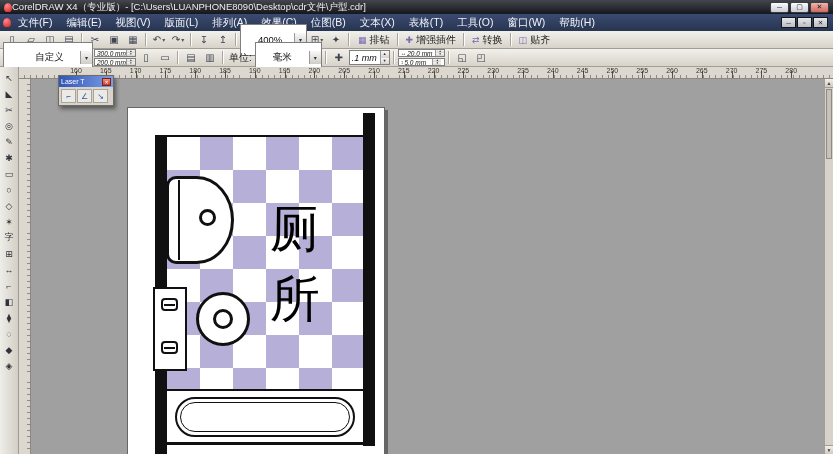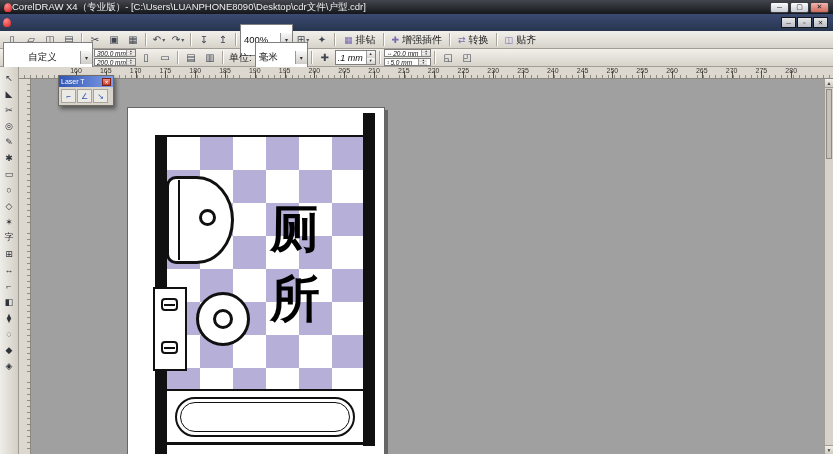--- a/index.html
+++ b/index.html
@@ -29,21 +29,21 @@
 
   
   .bar { height:18px; display:flex; align-items:center; gap:1px; padding:0 3px;
          background:linear-gradient(#f2f0eb,#d7d3ca); border-bottom:1px solid #a29e96;
          font-size:10px; color:#333; }
   .tbtn { min-width:18px; height:16px; display:inline-flex; align-items:center; justify-content:center;
           font-size:10px; color:#3e4450; }
   .tbtn .dd { font-size:6px; margin-left:1px; color:#555; }
   .sep { width:2px; height:13px; margin:0 2px; border-left:1px solid #a8a49b; border-right:1px solid #fdfcfa; }
   .combo { display:flex; align-items:center; height:32px; background:#fff; border:1px solid #7f7f7f;
-           font-size:9.5px; padding-left:3px; color:#111; }
+           font-size:9.5px; padding-left:17px; color:#111; }
   .combo .cval { min-width:34px; white-space:nowrap; }
   .combo .carr { width:12px; height:13px; margin-left:2px; display:flex; align-items:center; justify-content:center;
                  font-size:6px; background:linear-gradient(#f8f8f8,#cfcdc8); border-left:1px solid #9a9a9a; color:#333; }
   .txtbtn { display:inline-flex; align-items:center; gap:3px; height:16px; padding:0 5px; font-size:10px; color:#222; white-space:nowrap; }
   .txtbtn .tico { font-size:9px; color:#7a6ab0; }
   .plabel { font-size:10px; color:#222; padding:0 2px; white-space:nowrap; }
   .spin { display:flex; align-items:center; height:15px; background:#fff; border:1px solid #7f7f7f;
           font-size:9px; padding-left:2px; color:#111; }
   .spin .sval { min-width:36px; white-space:nowrap;font-style:italic; }
   .sarrs { width:9px; height:13px; display:flex; flex-direction:column; border-left:1px solid #9a9a9a; }
@@ -61,21 +61,21 @@
              border-right:1px solid #9f9b92; display:flex; flex-direction:column; align-items:center;
              padding-top:3px; gap:1px; }
   .tool { width:16px; height:15px; display:flex; align-items:center; justify-content:center;
           font-size:9px; color:#30343a; }
   .right { flex:1; display:flex; flex-direction:column; min-width:0; }
   .hruler { height:12px; flex:none; background:#dcd8cf; border-bottom:1px solid #8c887f; position:relative; overflow:hidden; }
   .hruler .minor { position:absolute; left:0; right:0; bottom:0; height:3px;
                    background:repeating-linear-gradient(90deg,transparent 0,transparent 5px,#8f8b82 5px,#8f8b82 5.96px); }
   .tick { position:absolute; bottom:0; width:1px; height:7px; background:#55514a; }
   .tlabel { position:absolute; top:0; font-size:7px; color:#3a3630; transform:translateX(-50%); }
-  .canvas-row { flex:1; display:flex; min-height:0;font-weight:bold; }
+  .canvas-row { flex:1; display:flex; min-height:0; }
   .vruler { width:12px; flex:none; background:#dcd8cf; border-right:1px solid #8c887f; position:relative; }
   .vruler .minor { position:absolute; top:0; bottom:0; right:0; width:3px;
                    background:repeating-linear-gradient(0deg,transparent 0,transparent 5px,#8f8b82 5px,#8f8b82 5.96px); }
   .canvas { flex:1; position:relative; background:#a0a0a0; overflow:hidden; }
   .vscroll { width:9px; flex:none; background:#d7d3ca; border-left:1px solid #a29e96; display:flex; flex-direction:column; }
   .vsarrow { height:9px; font-size:5px; display:flex; align-items:center; justify-content:center; color:#444;
              background:linear-gradient(#f2f0eb,#cfcbc2); border-bottom:1px solid #a29e96; }
   .vsarrow.bottom { margin-top:auto; border-top:1px solid #a29e96; border-bottom:none; }
   .vthumb { height:70px; margin:1px; background:#c6c2b9; border:1px solid #8f8b82; }
 
@@ -127,20 +127,34 @@
     <span class="title-text">CorelDRAW X4（专业版）- [C:\Users\LUANPHONE8090\Desktop\cdr文件\户型.cdr]</span>
     <span class="win-controls">
       <span class="wbtn">─</span>
       <span class="wbtn">▢</span>
       <span class="wbtn close">✕</span>
     </span>
   </div>
 
   <div class="menubar">
     <span class="balloon"></span>
+    <span id="menu-items" style="display:flex;">
+        <span class="menu-item">文件(F)</span>
+        <span class="menu-item">编辑(E)</span>
+        <span class="menu-item">视图(V)</span>
+        <span class="menu-item">版面(L)</span>
+        <span class="menu-item">排列(A)</span>
+        <span class="menu-item">效果(C)</span>
+        <span class="menu-item">位图(B)</span>
+        <span class="menu-item">文本(X)</span>
+        <span class="menu-item">表格(T)</span>
+        <span class="menu-item">工具(O)</span>
+        <span class="menu-item">窗口(W)</span>
+        <span class="menu-item">帮助(H)</span>
+      </span>
     <span class="doc-controls">
       <span class="dbtn">─</span>
       <span class="dbtn">▫</span>
       <span class="dbtn">✕</span>
     </span>
   </div>
 
   <div class="bar">
     <span id="std-icons" style="display:flex;align-items:center;gap:1px;">
         <span class="tbtn">▯</span>

